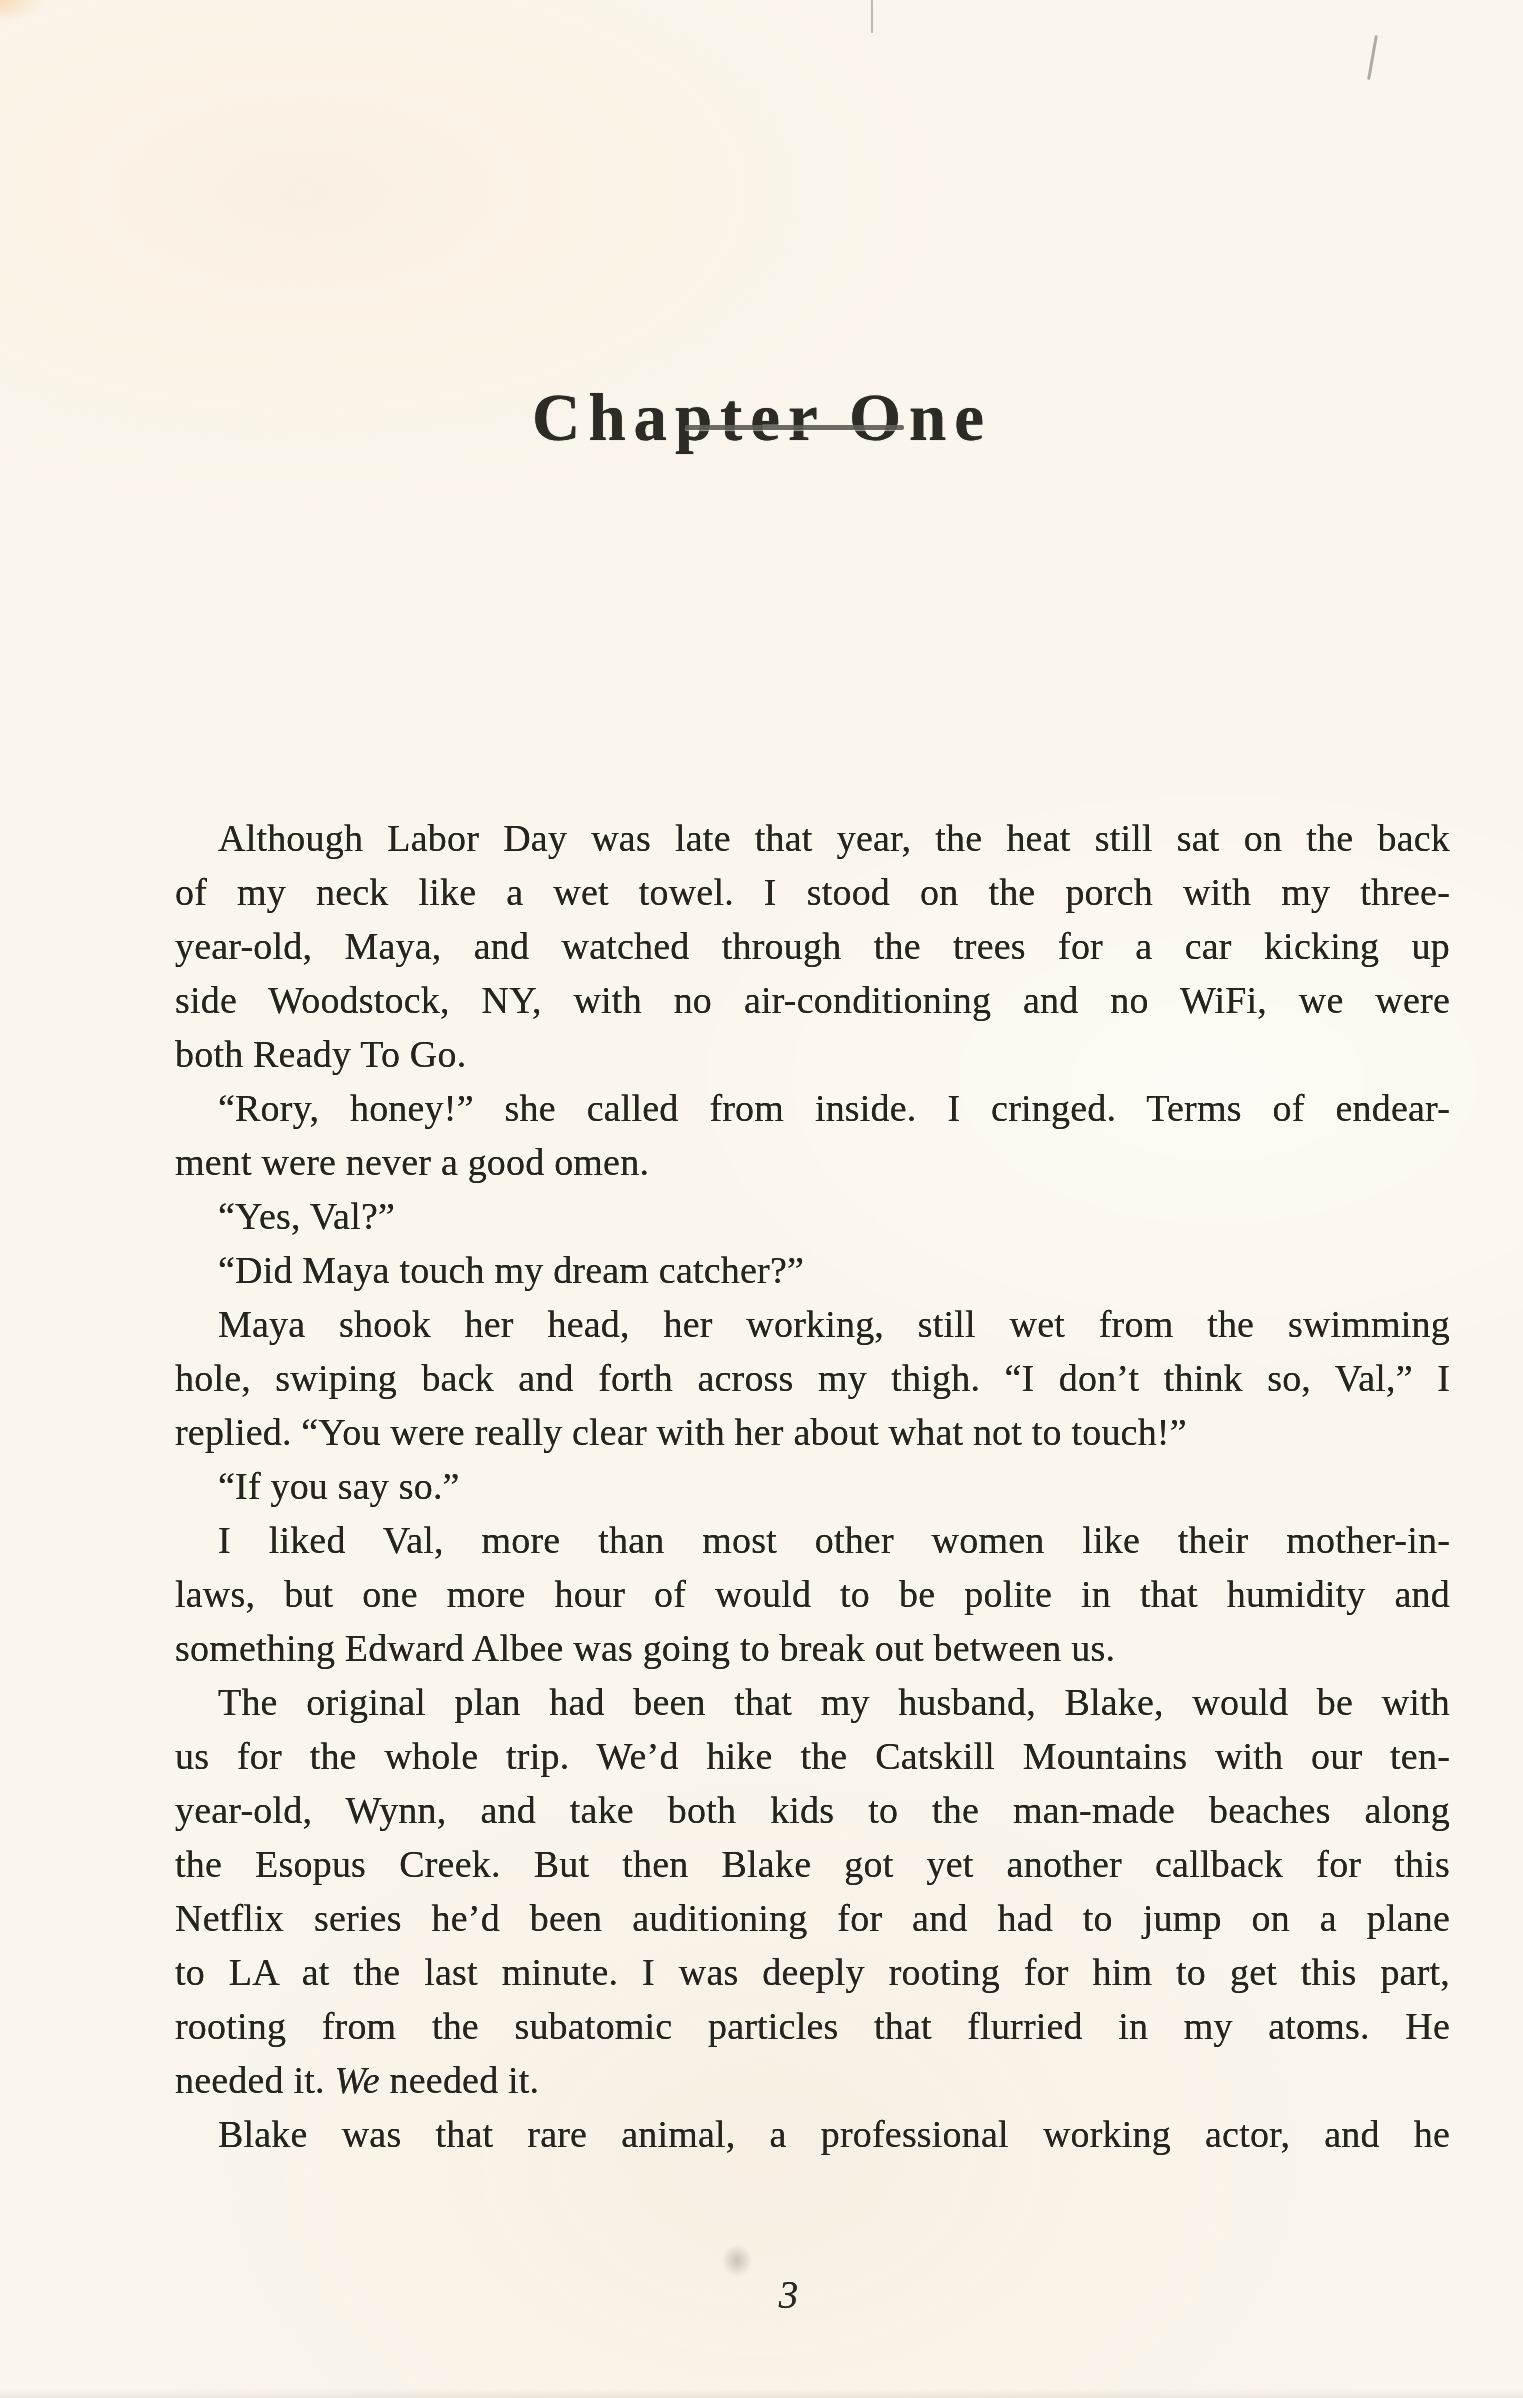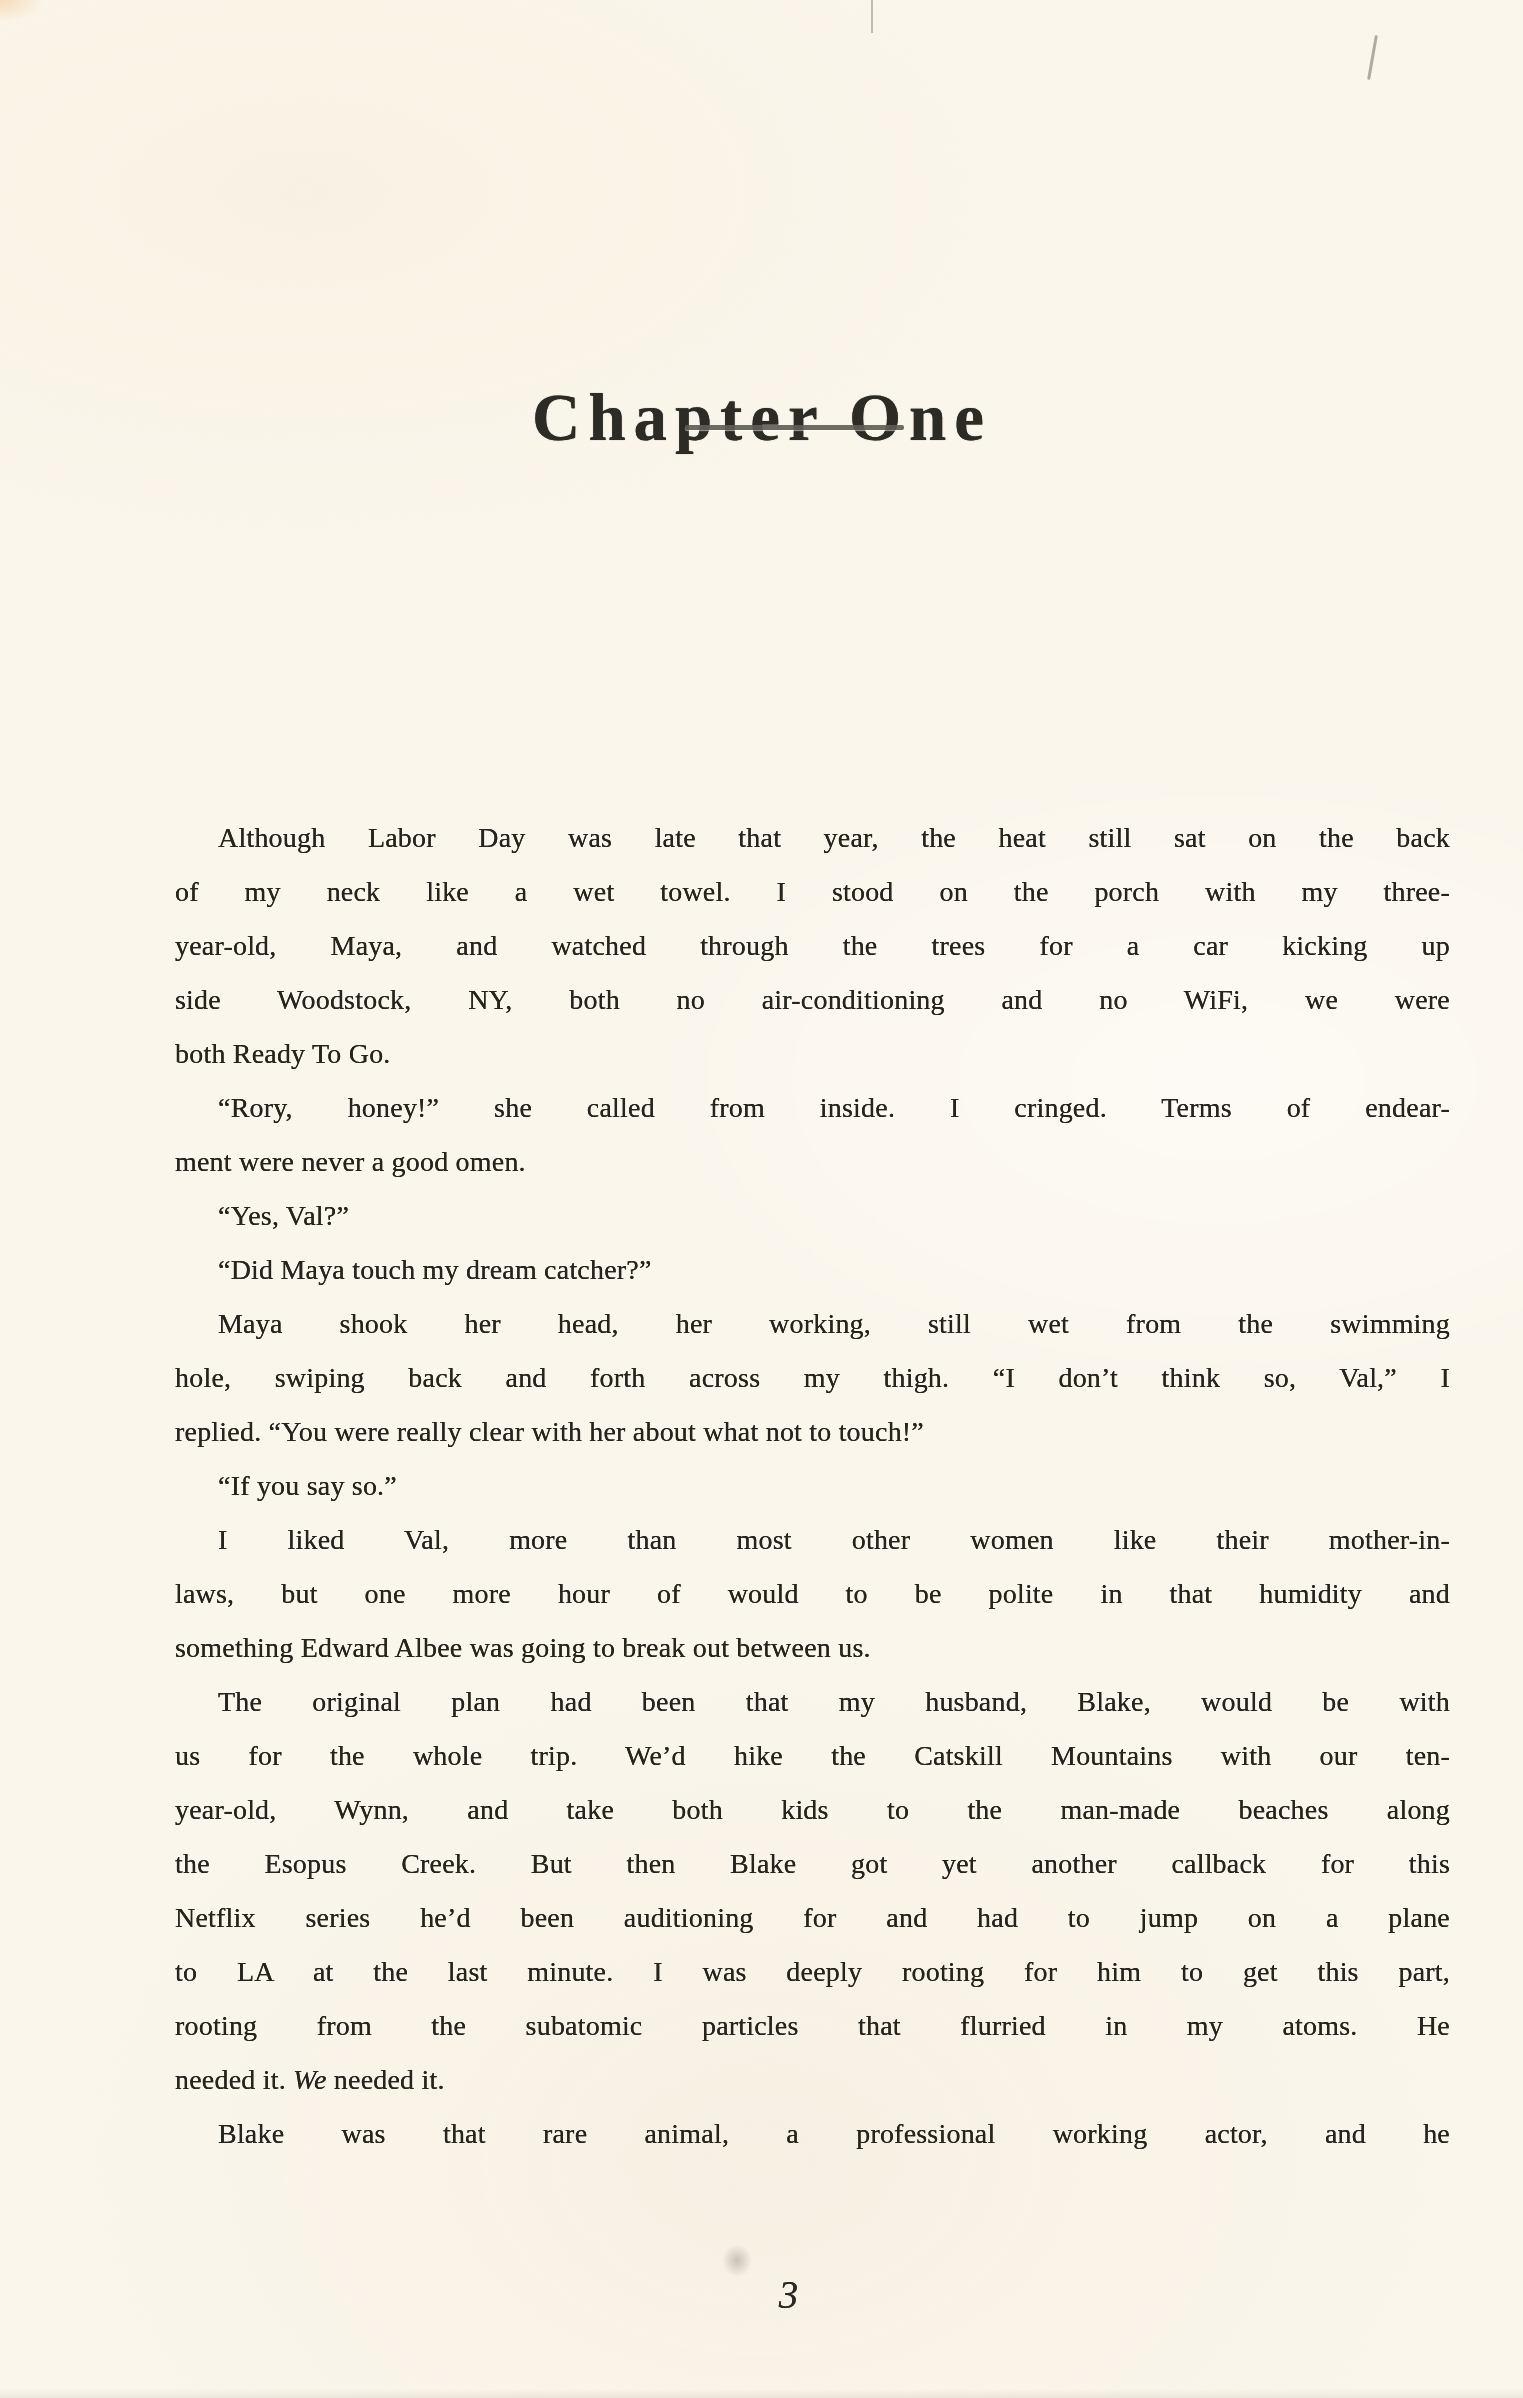--- a/index.html
+++ b/index.html
@@ -28,21 +28,21 @@
     font-size:67px;line-height:1;letter-spacing:7.9px;
     color:#2d2b26;text-shadow:0 0 0.7px currentColor;
   }
   .title-rule{
     position:absolute;left:685px;top:425px;width:219px;height:4.9px;
     background:var(--rule);border-radius:2px;opacity:.9;
     box-shadow:0 1px 1px rgba(255,255,255,.6);
   }
   .body-text{
     position:absolute;left:175px;top:811px;width:1275px;
-    font-size:28px;letter-spacing:0.2px;
+    font-size:38px;letter-spacing:0.2px;
     text-shadow:0 0 0.6px currentColor;
   }
   .line{height:54px;line-height:54px;white-space:normal;overflow:visible;}
   .line.indent{padding-left:43px;}
   .line.just{text-align:justify;text-align-last:justify;}
   .line em{}
   .page-number{
     position:absolute;left:0;right:0;top:2272px;
     text-align:center;padding-left:53px;
     font-style:italic;font-size:39px;line-height:1.2;
@@ -73,21 +73,21 @@
 <div class="artifact-tick"></div>
 <div class="artifact-slash"></div>
 
 <h1 class="title-wrap">Chapter One</h1>
 <div class="title-rule"></div>
 
 <div class="body-text">
     <div class="line indent just">Although Labor Day was late that year, the heat still sat on the back</div>
     <div class="line just">of my neck like a wet towel. I stood on the porch with my three-</div>
     <div class="line just">year-old, Maya, and watched through the trees for a car kicking up</div>
-    <div class="line just">side Woodstock, NY, both no air-conditioning and no WiFi, we were</div>
+    <div class="line just">side Woodstock, NY, with no air-conditioning and no WiFi, we were</div>
     <div class="line">both Ready To Go.</div>
     <div class="line indent just">“Rory, honey!” she called from inside. I cringed. Terms of endear-</div>
     <div class="line">ment were never a good omen.</div>
     <div class="line indent">“Yes, Val?”</div>
     <div class="line indent">“Did Maya touch my dream catcher?”</div>
     <div class="line indent just">Maya shook her head, her working, still wet from the swimming</div>
     <div class="line just">hole, swiping back and forth across my thigh. “I don’t think so, Val,” I</div>
     <div class="line">replied. “You were really clear with her about what not to touch!”</div>
     <div class="line indent">“If you say so.”</div>
     <div class="line indent just">I liked Val, more than most other women like their mother-in-</div>

